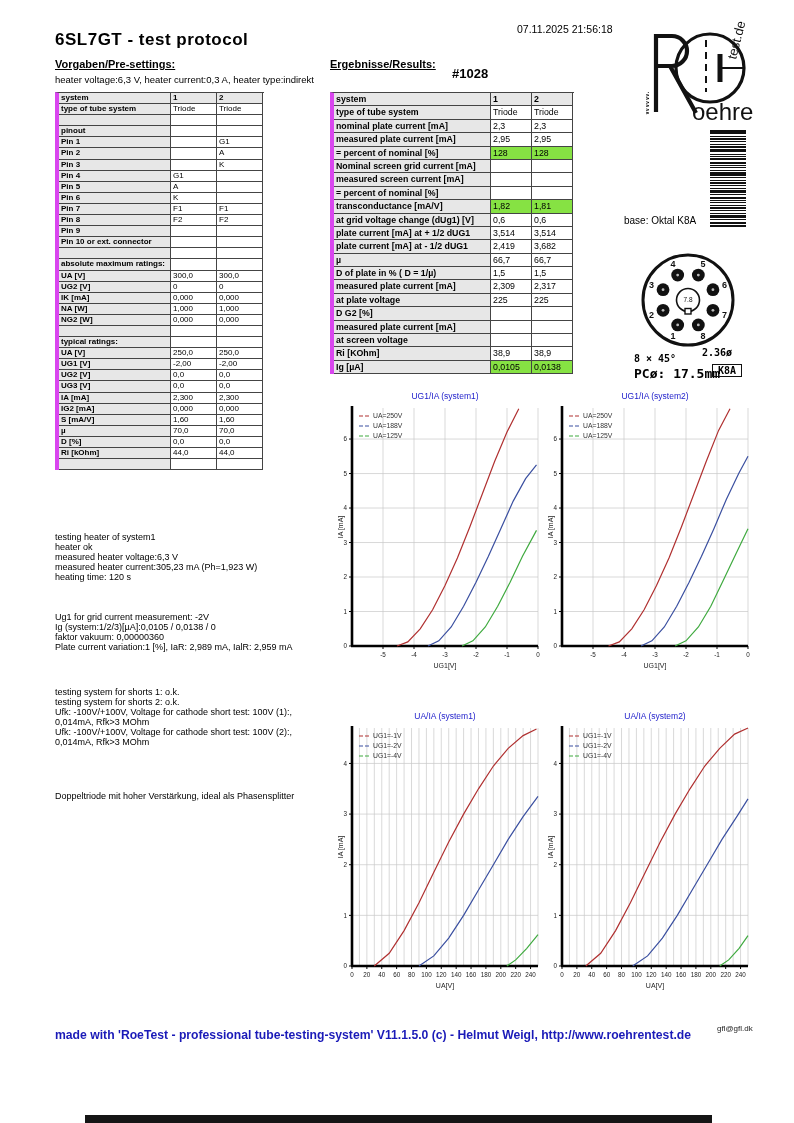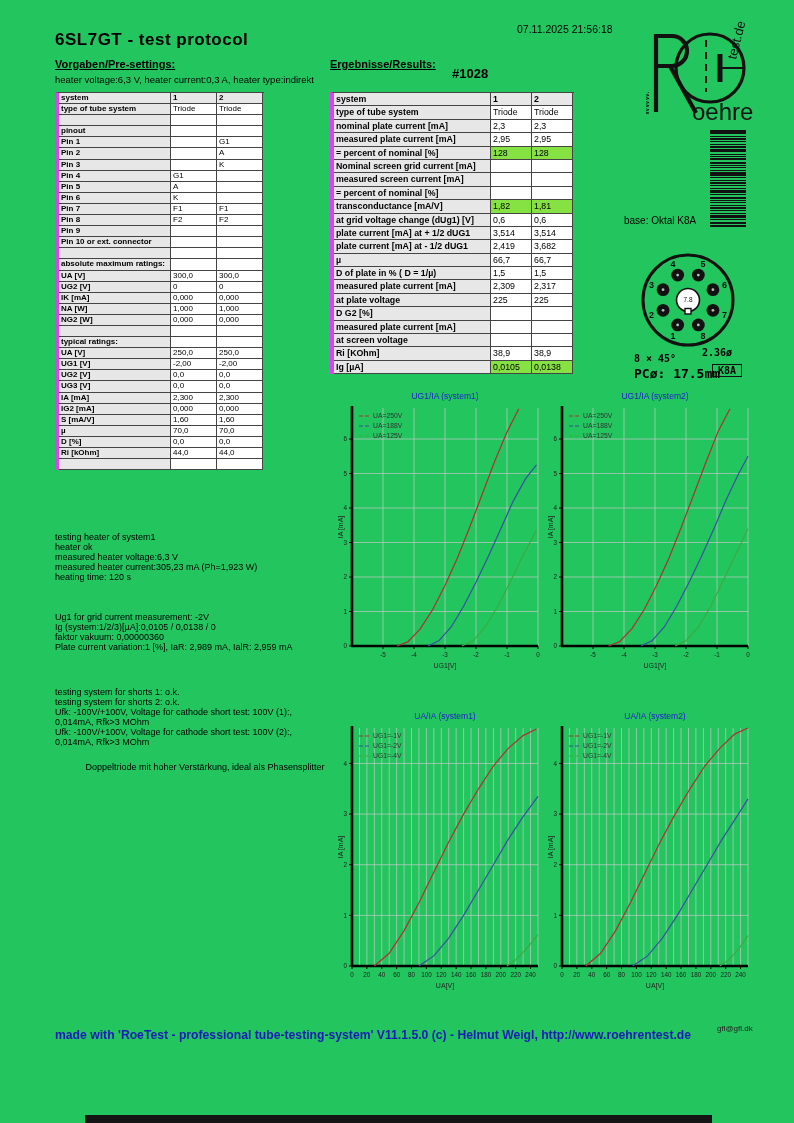--- a/index.html
+++ b/index.html
@@ -1,16 +1,16 @@
 <!DOCTYPE html>
 <html><head>
 <meta charset="utf-8">
 <style>
   html,body{margin:0;padding:0;background:#888;}
-  .page{position:relative;width:794px;height:1123px;background:#22c55e;
+  .page{position:relative;width:794px;height:1123px;background:#ffffff;
         font-family:"Liberation Sans",sans-serif;color:#000;overflow:hidden;margin:0 auto;}
   .abs{position:absolute;}
   .page-title{left:55px;top:30px;font-size:17px;font-weight:bold;letter-spacing:.5px;}
   .datetime{left:517px;top:23px;font-size:10.5px;}
   .sec-head{font-size:11px;font-weight:bold;text-decoration:underline;}
   .pre-head{left:55px;top:58px;}
   .res-head{left:330px;top:58px;}
   .heater-info{left:55px;top:74px;font-size:9.5px;}
   .serial{left:452px;top:66px;font-size:13px;font-weight:bold;}
   
@@ -432,21 +432,21 @@
   <div class="abs note" style="top:568px;">Ug1 for grid current measurement: -2V
 Ig (system:1/2/3)[µA]:0,0105 / 0,0138 / 0
 faktor vakuum: 0,00000360
 Plate current variation:1 [%], IaR: 2,989 mA, IalR: 2,959 mA</div>
   <div class="abs note" style="top:643px;">testing system for shorts 1: o.k.
 testing system for shorts 2: o.k.
 Ufk: -100V/+100V, Voltage for cathode short test: 100V (1):,
 0,014mA, Rfk&gt;3 MOhm
 Ufk: -100V/+100V, Voltage for cathode short test: 100V (2):,
 0,014mA, Rfk&gt;3 MOhm</div>
-  <div class="abs note" style="top:718px;text-align:center;">Doppeltriode mit hoher Verstärkung, ideal als Phasensplitter</div>
+  <div class="abs note" style="top:747px;">Doppeltriode mit hoher Verstärkung, ideal als Phasensplitter</div>
 
   <div class="abs chart-box" style="left:338px;top:390px;" id="chart-0"><svg width="205" height="295" viewBox="0 0 205 295" style="font-family: &quot;Liberation Sans&quot;, sans-serif;">
         <text x="107" y="9" font-size="8.5" text-anchor="middle" fill="#2222cc">UG1/IA (system1)</text>
         <line x1="45" y1="18" x2="45" y2="256" stroke="#c9c9c9" stroke-width="0.7"></line>
         <line x1="76" y1="18" x2="76" y2="256" stroke="#c9c9c9" stroke-width="0.7"></line>
         <line x1="107" y1="18" x2="107" y2="256" stroke="#c9c9c9" stroke-width="0.7"></line>
         <line x1="138" y1="18" x2="138" y2="256" stroke="#c9c9c9" stroke-width="0.7"></line>
         <line x1="169" y1="18" x2="169" y2="256" stroke="#c9c9c9" stroke-width="0.7"></line>
         <line x1="200" y1="18" x2="200" y2="256" stroke="#c9c9c9" stroke-width="0.7"></line>
         <line x1="14" y1="221.5072463768116" x2="200" y2="221.5072463768116" stroke="#c9c9c9" stroke-width="0.7"></line>

